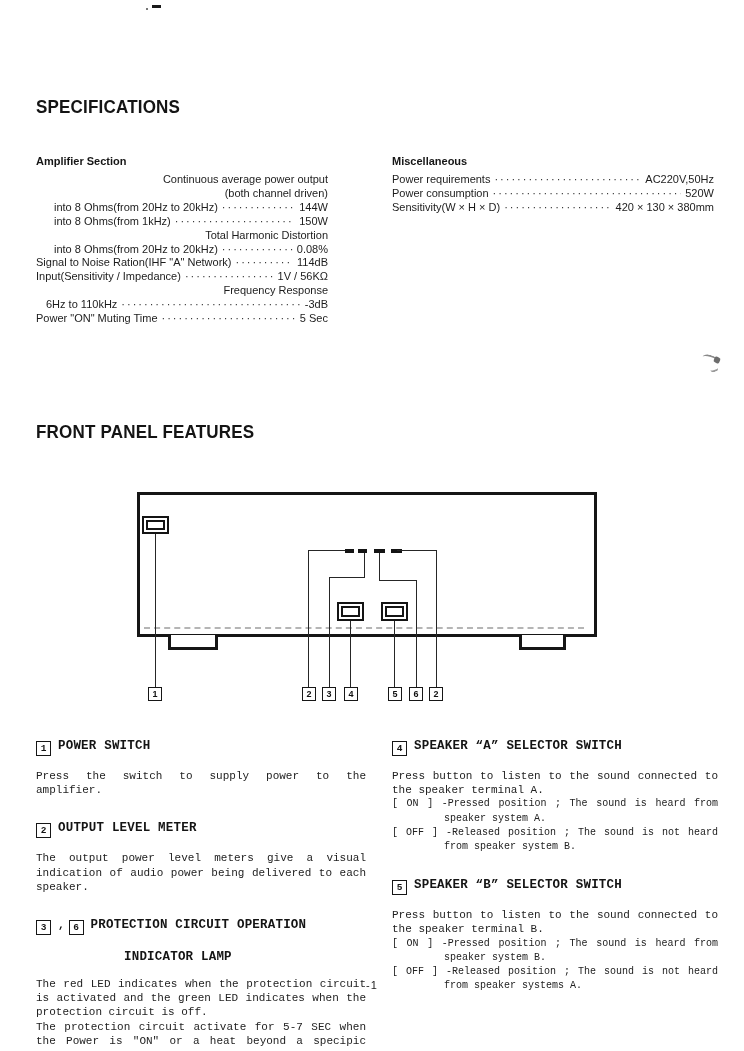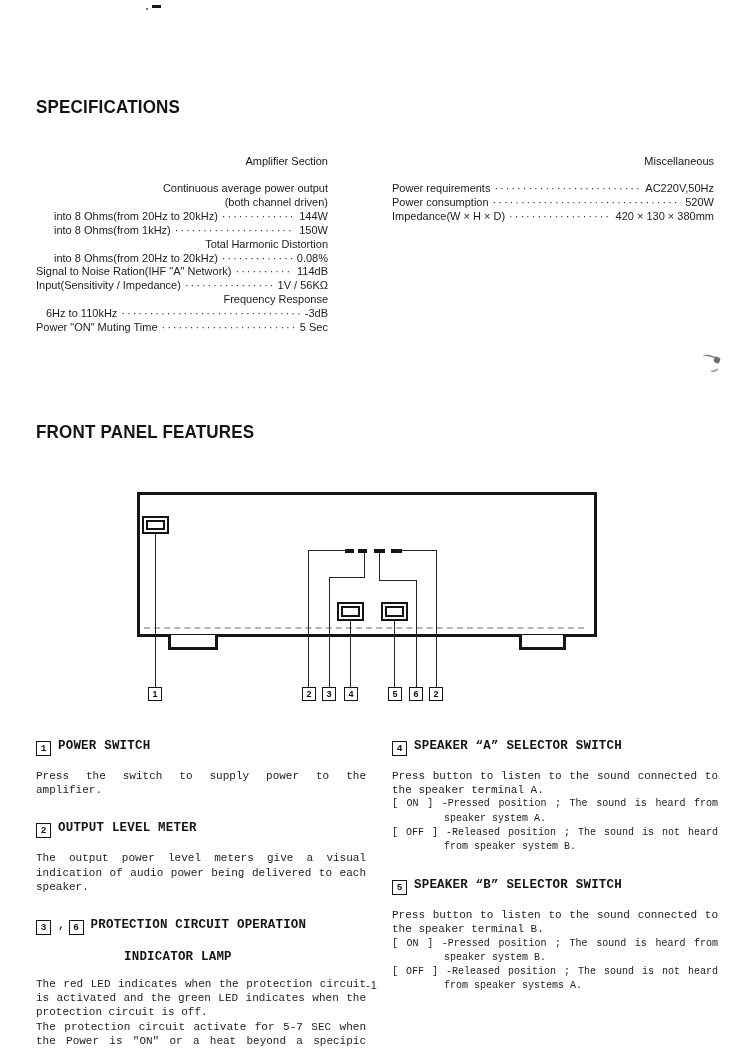--- a/index.html
+++ b/index.html
@@ -22,21 +22,21 @@
     position:absolute;left:36px;font-size:18.5px;font-weight:bold;
     letter-spacing:0.2px;color:#141414;transform:scaleX(0.92);transform-origin:left;
     white-space:nowrap;
   }
   .spec-title{top:96px;}
   .fpf-title{top:421px;}
 
   .spec-col{position:absolute;top:155px;}
   .spec-col.left{left:36px;width:292px;}
   .spec-col.rightc{left:392px;width:322px;}
-  .spec-head{font-size:11px;font-weight:normal;color:#161616;margin-bottom:15px;text-align:right;}
+  .spec-head{font-size:11px;font-weight:bold;color:#161616;margin-bottom:6px;}
   .spec-rows{font-size:11px;line-height:13.9px;color:#1c1c1c;}
   .srow{display:flex;align-items:baseline;white-space:nowrap;justify-content:flex-end;}
   .srow .lbl{flex:0 0 auto;}
   .srow.ind .lbl{padding-left:18px;}
   .srow.ind-sm .lbl{padding-left:10px;}
   .srow .leader{flex:1 1 auto;overflow:hidden;margin:0 4px;min-width:8px;}
   .srow .leader::after{
     content:"················································································";
     letter-spacing:2px;color:#2e2e2e;font-size:11px;
   }
@@ -172,21 +172,21 @@
           <span class="lbl">Power requirements</span>
           <span class="leader"></span>
           <span class="val">AC220V,50Hz</span>
         </div>
       <div class="srow">
           <span class="lbl">Power consumption</span>
           <span class="leader"></span>
           <span class="val">520W</span>
         </div>
       <div class="srow">
-          <span class="lbl">Impedance(W × H × D)</span>
+          <span class="lbl">Sensitivity(W × H × D)</span>
           <span class="leader"></span>
           <span class="val">420 × 130 × 380mm</span>
         </div>
     </div>
   </div>
 
   <div class="big-title fpf-title">FRONT PANEL FEATURES</div>
 
   <div class="diagram">
     <div class="panel"></div>

